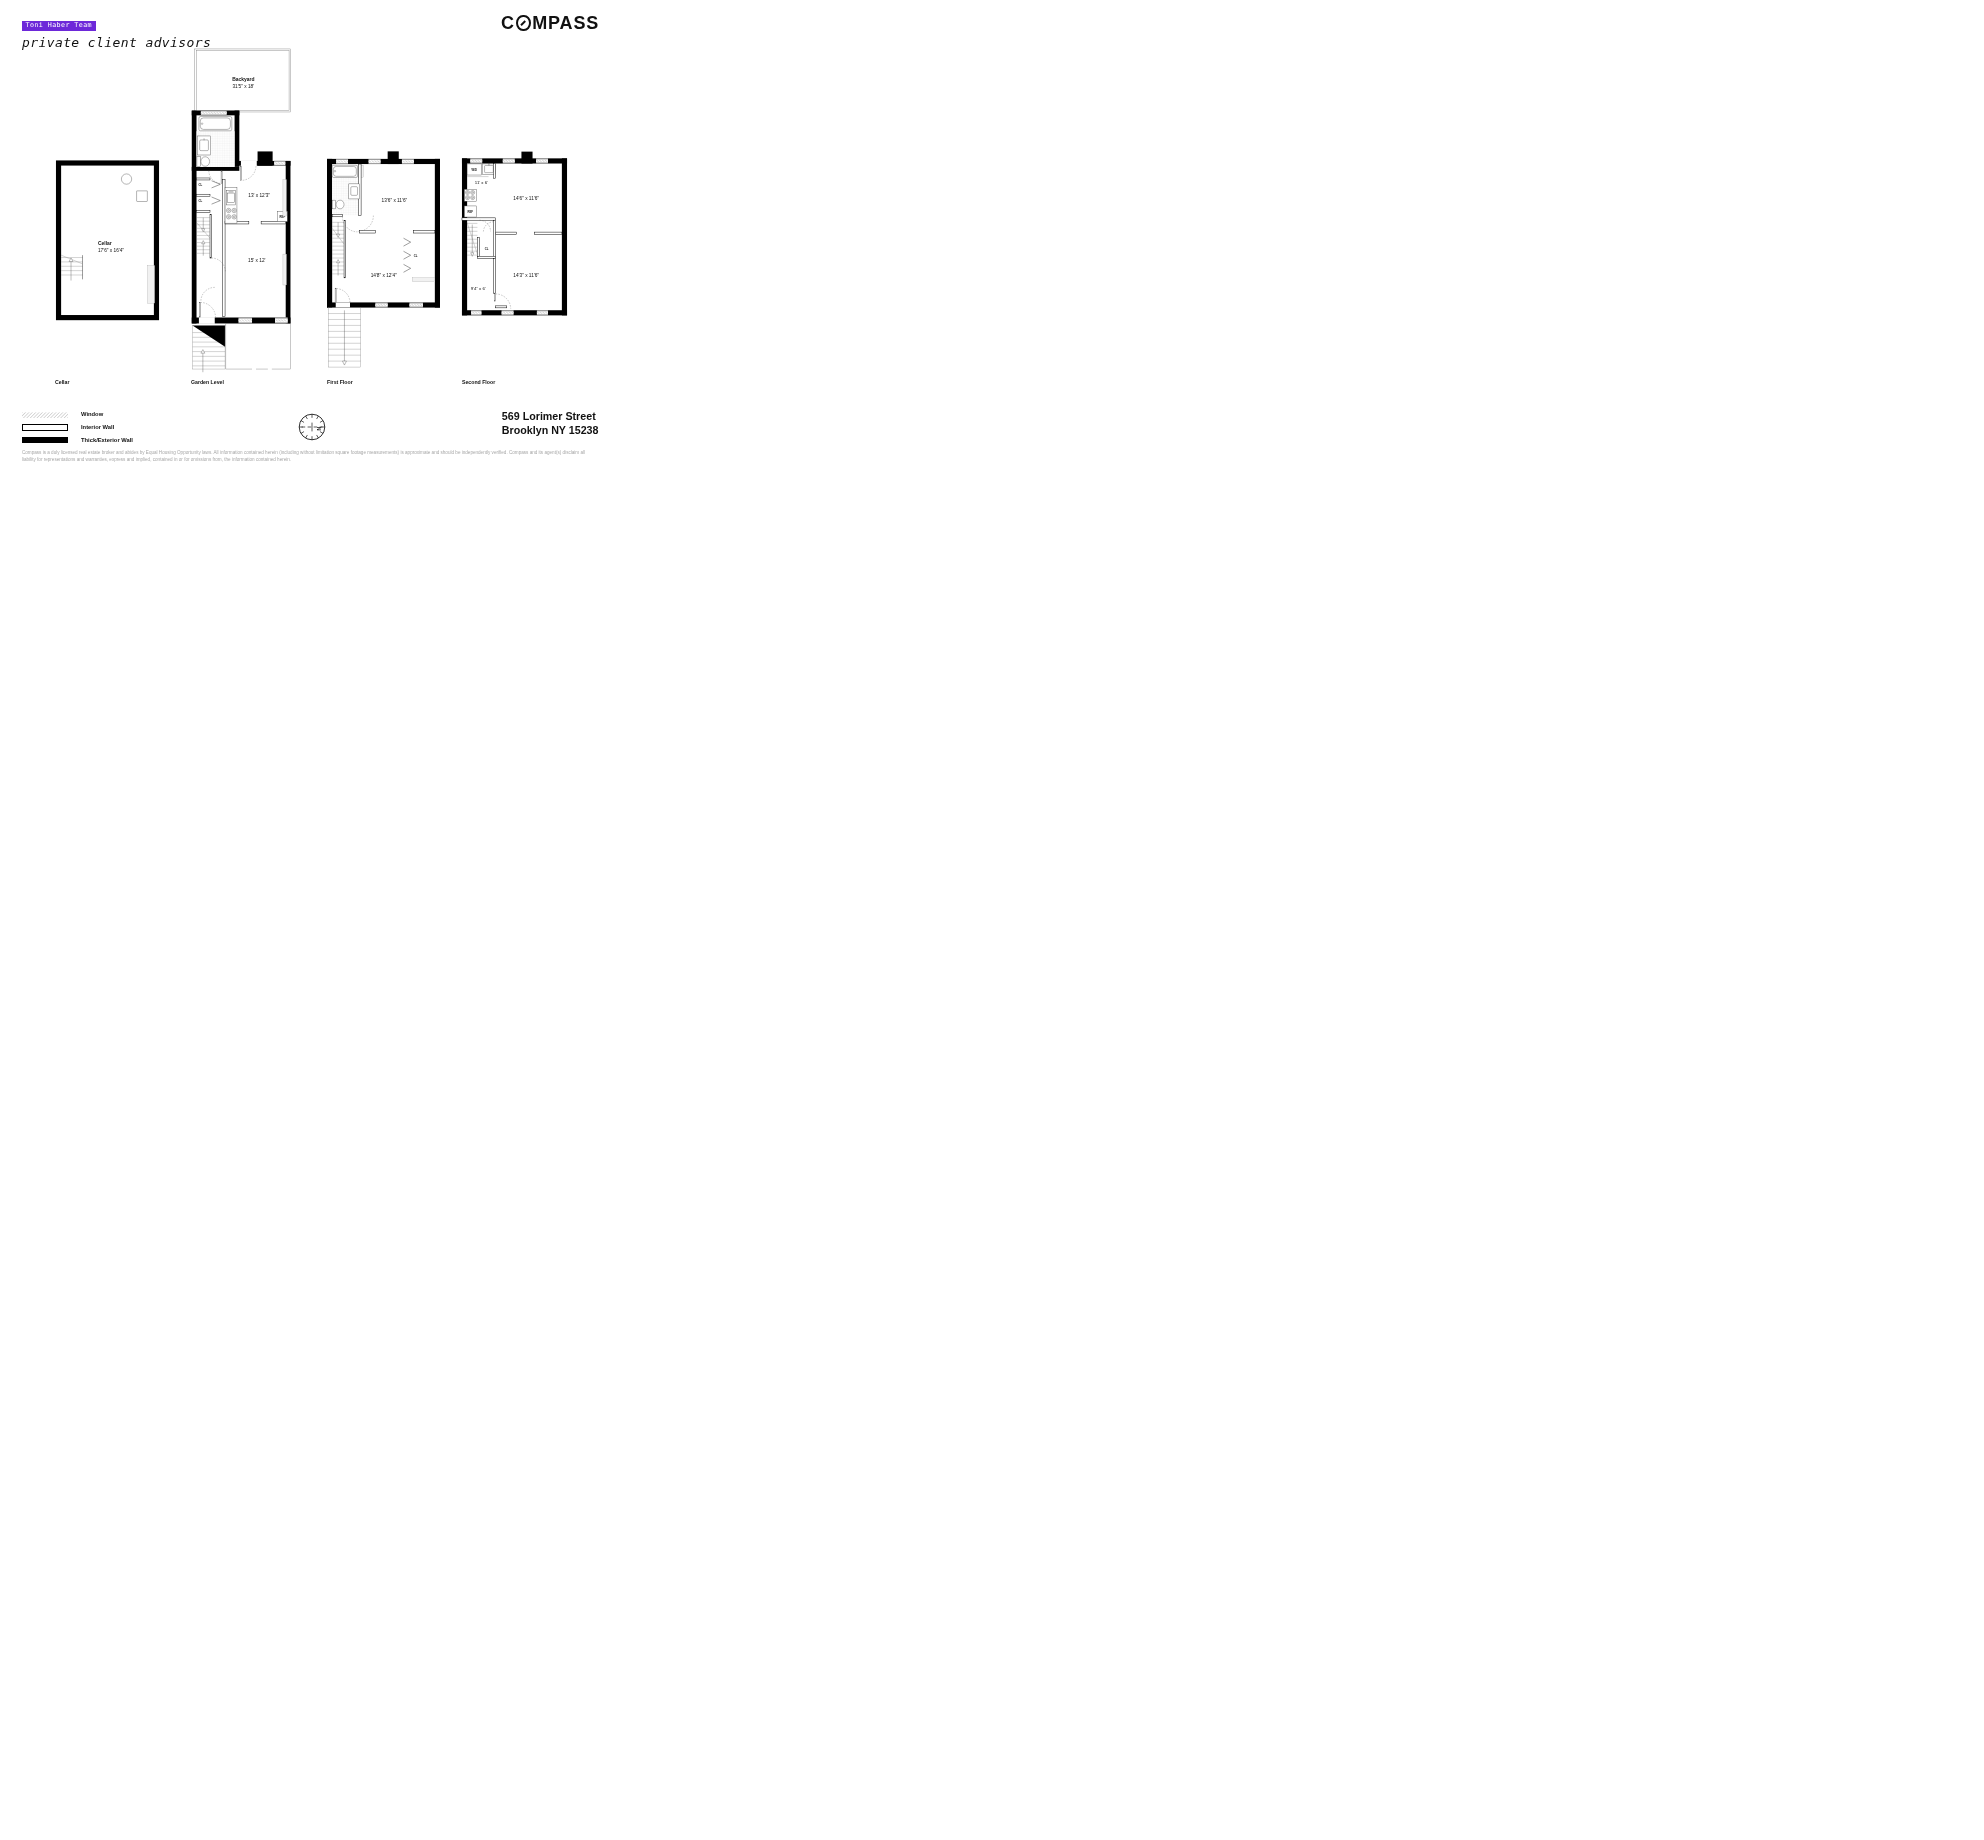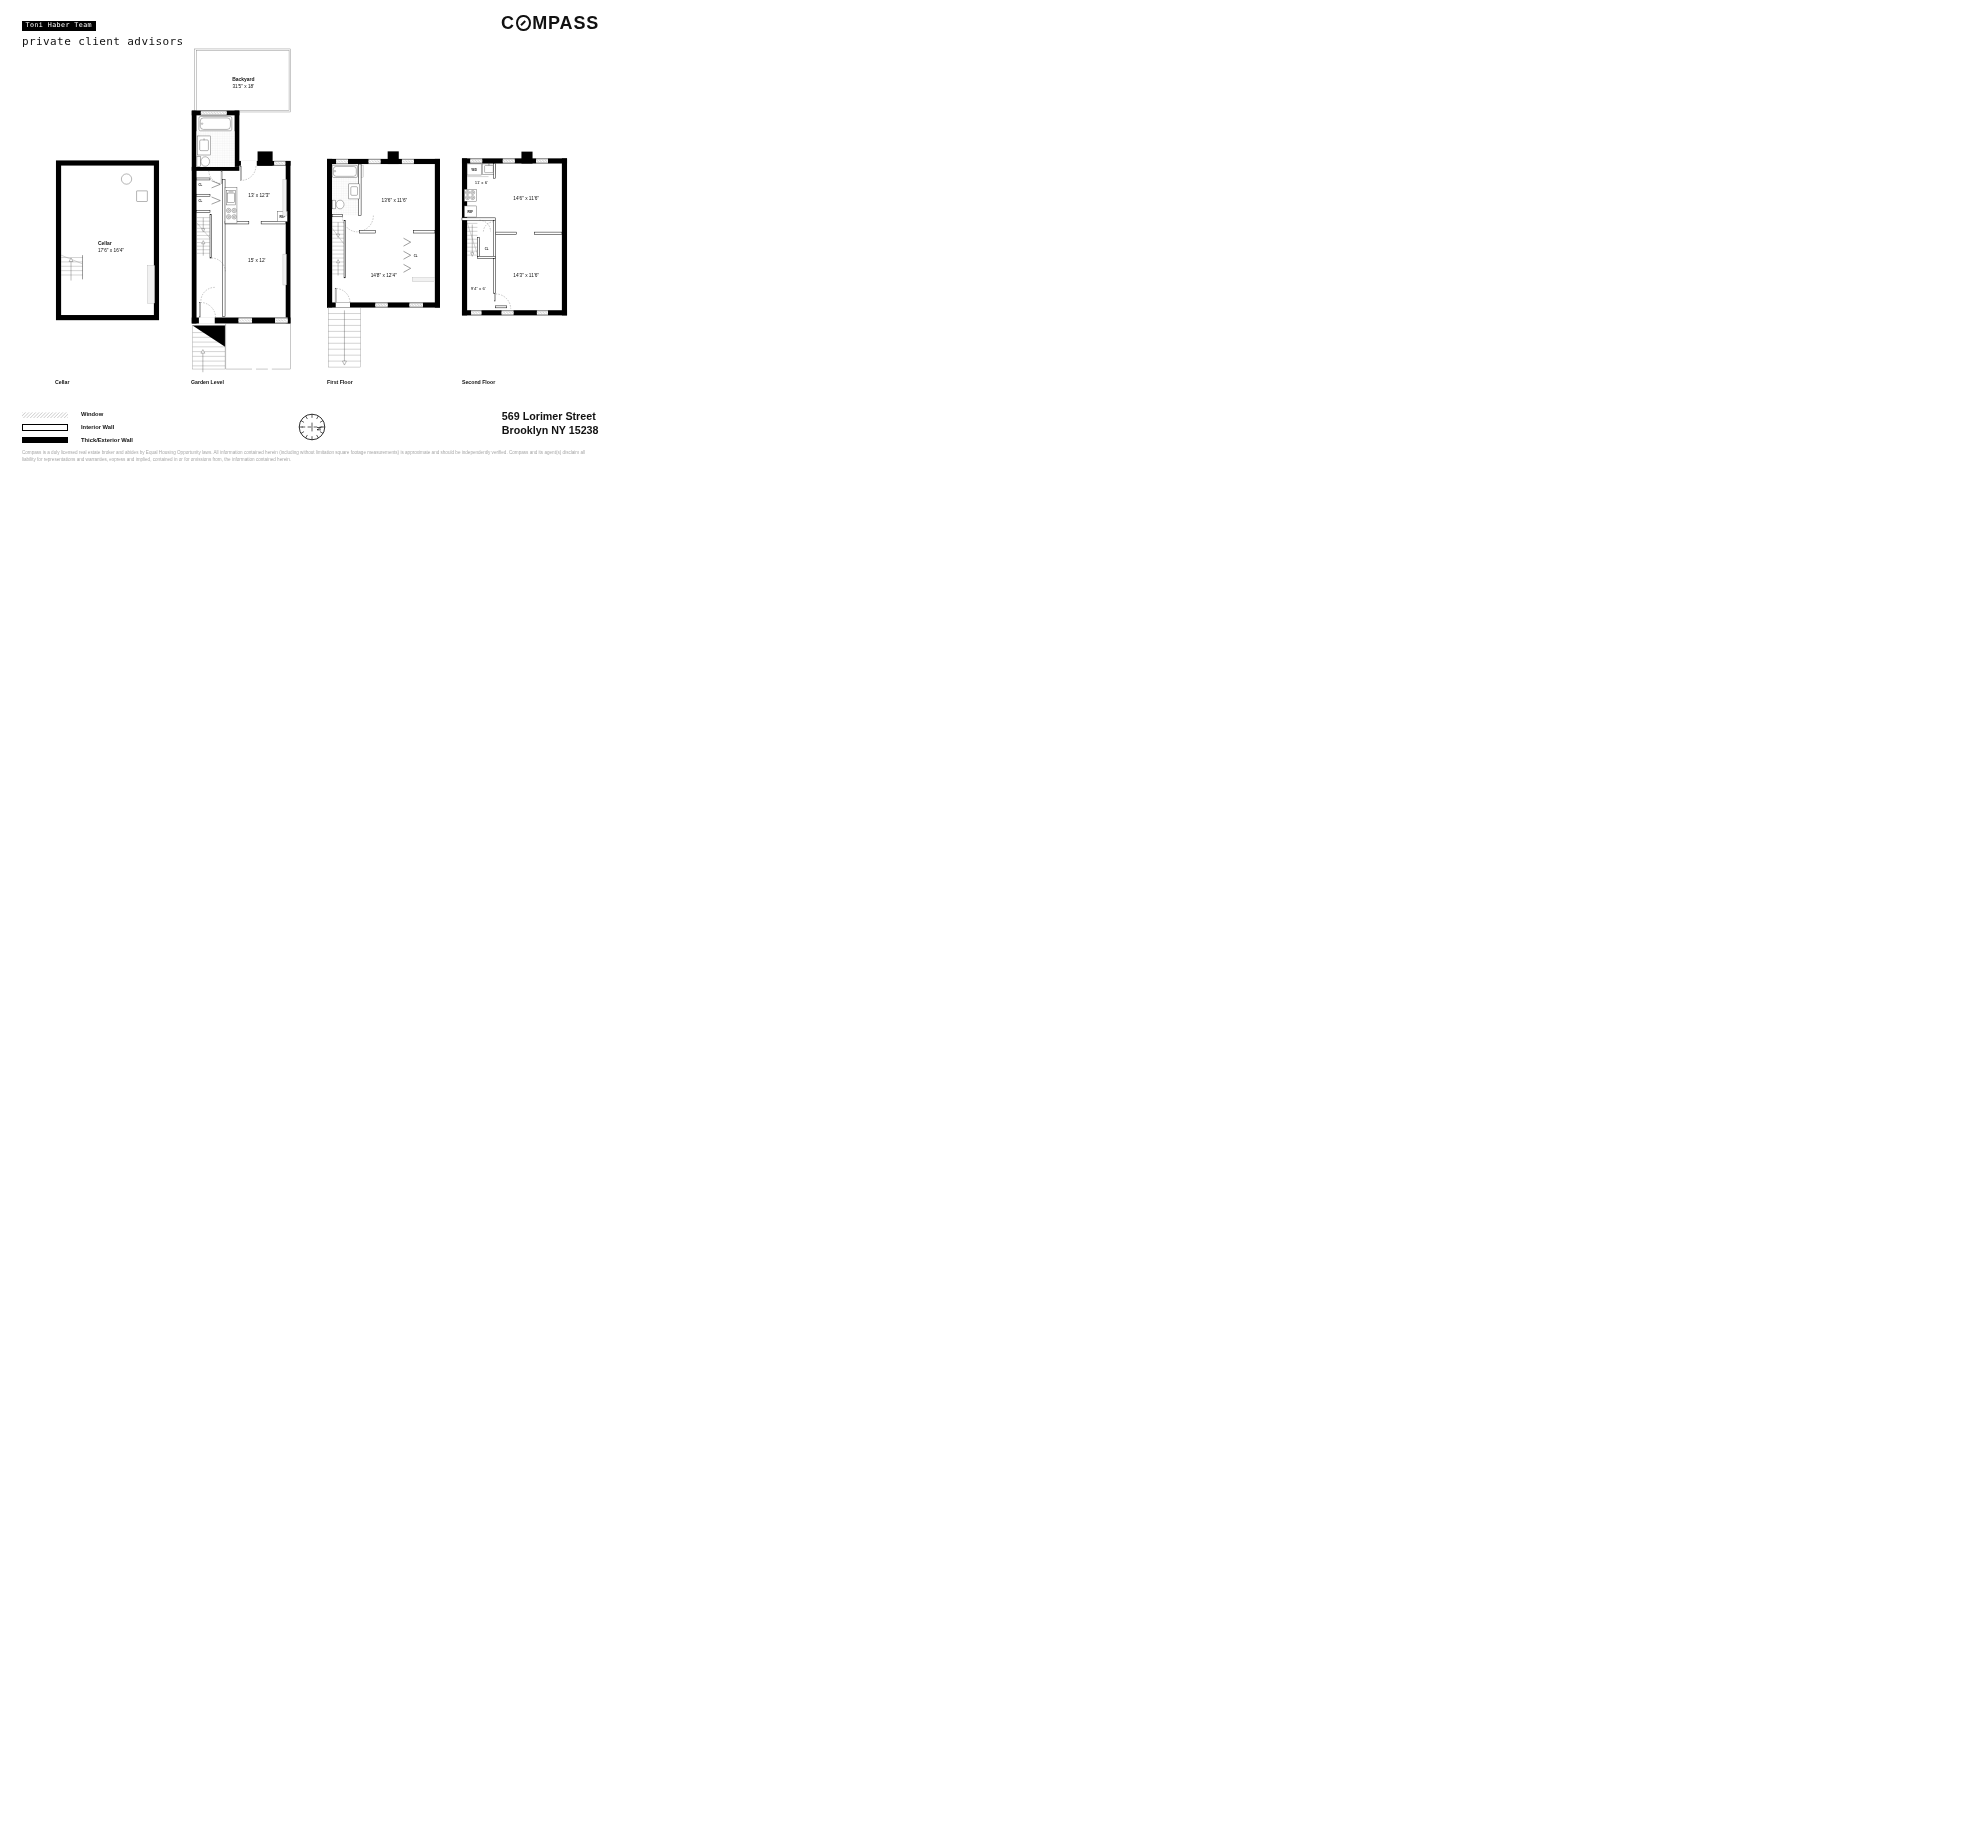--- a/index.html
+++ b/index.html
@@ -1,23 +1,23 @@
 <!DOCTYPE html>
 <html style="font-size:6.4px"><head>
 <meta charset="utf-8">
 <style>
   html,body{margin:0;padding:0;background:#fff;}
   #page{position:relative;width:614px;height:474px;background:#fff;overflow:hidden;
         font-family:"Liberation Sans",sans-serif;color:#111;}
   .abs{position:absolute;}
   
-  #team-box{left:22px;top:20.6px;background:#000000;color:#fff;padding:0.8px 3.6px 1.2px 3.6px;
+  #team-box{left:22px;top:20.6px;background:#6d28d9;color:#fff;padding:0.8px 3.6px 1.2px 3.6px;
             font-family:"DejaVu Sans Mono","Liberation Mono",monospace;font-size:6.7px;letter-spacing:0.4px;}
   #team-sub{left:22px;top:35px;font-family:"DejaVu Sans Mono","Liberation Mono",monospace;
-            font-size:11px;letter-spacing:0.4px;color:#111;}
+            font-size:13px;letter-spacing:0.4px;color:#111;font-style:italic;}
   #logo{right:15px;top:14.3px;display:flex;align-items:center;font-size:18px;font-weight:700;
         letter-spacing:0.8px;color:#111;line-height:1;}
   .logo-o{width:14.3px;height:16.3px;border:2.4px solid #111;border-radius:50%;margin:0 1.6px;
           position:relative;display:inline-block;box-sizing:border-box;}
   .logo-needle{position:absolute;width:2px;height:6.4px;background:#111;left:4px;top:2.4px;transform:rotate(45deg);}
   
   svg{position:absolute;overflow:visible;}
   svg text{font-family:"Liberation Sans",sans-serif;fill:#111;}
   .wall{fill:#000;stroke:none;}
   .iw{fill:#fff;stroke:#000;stroke-width:1.2;}

